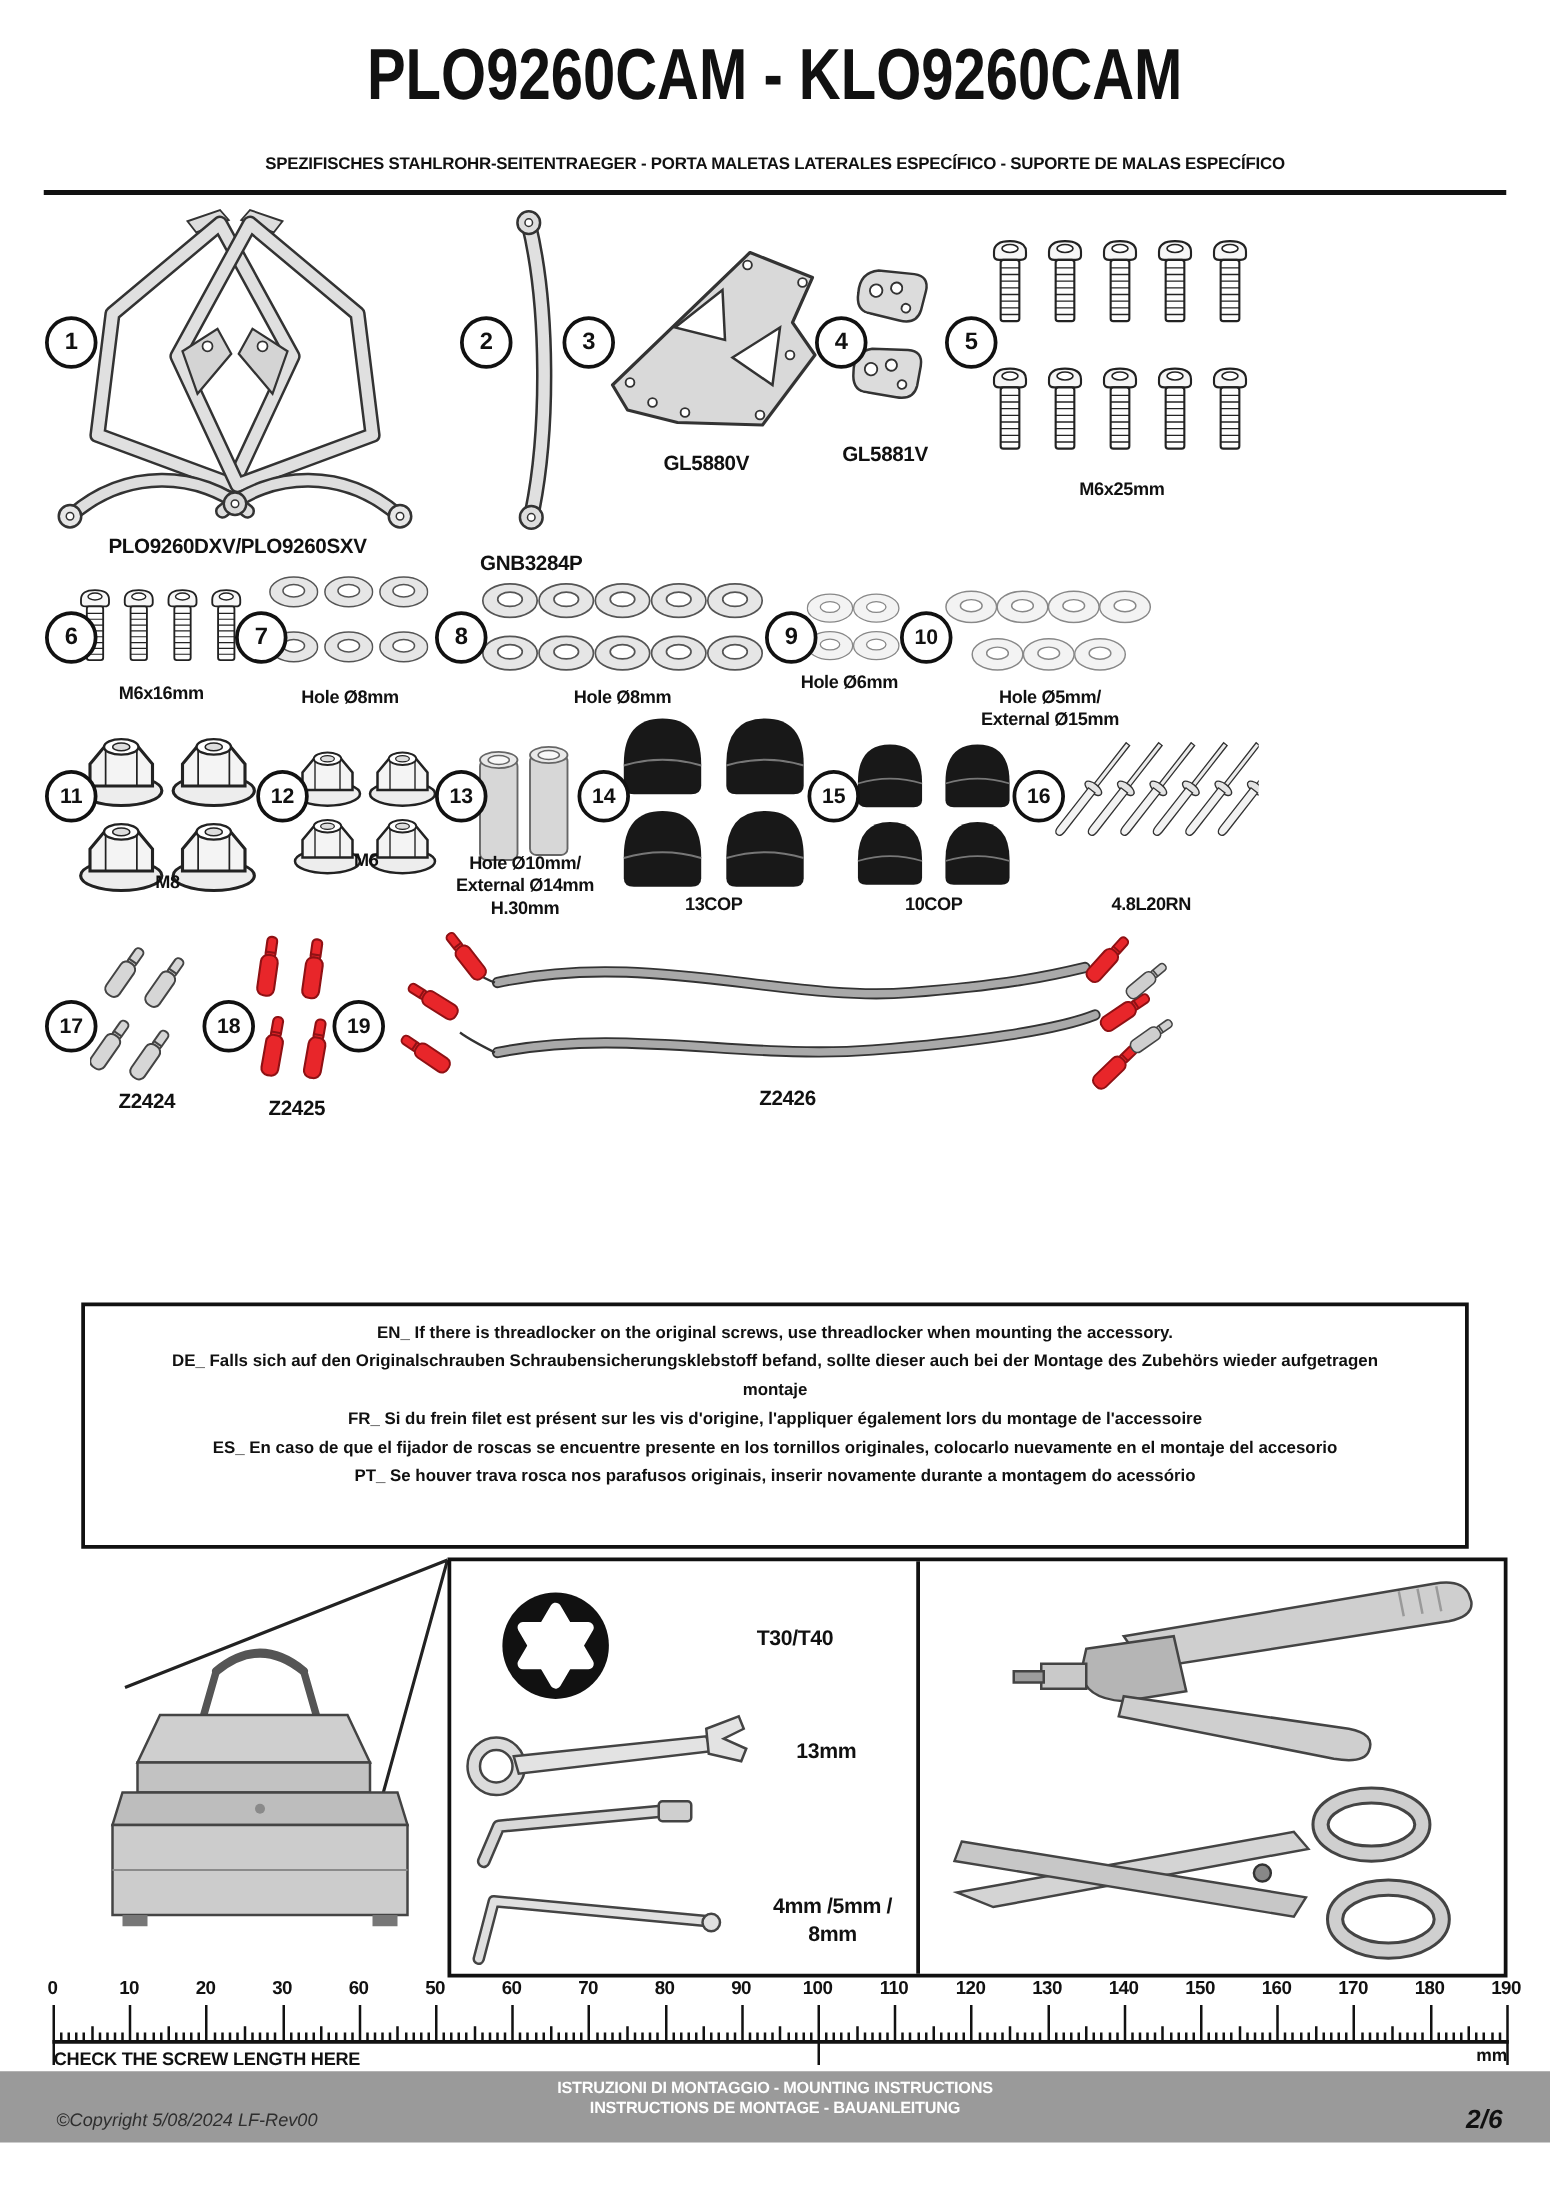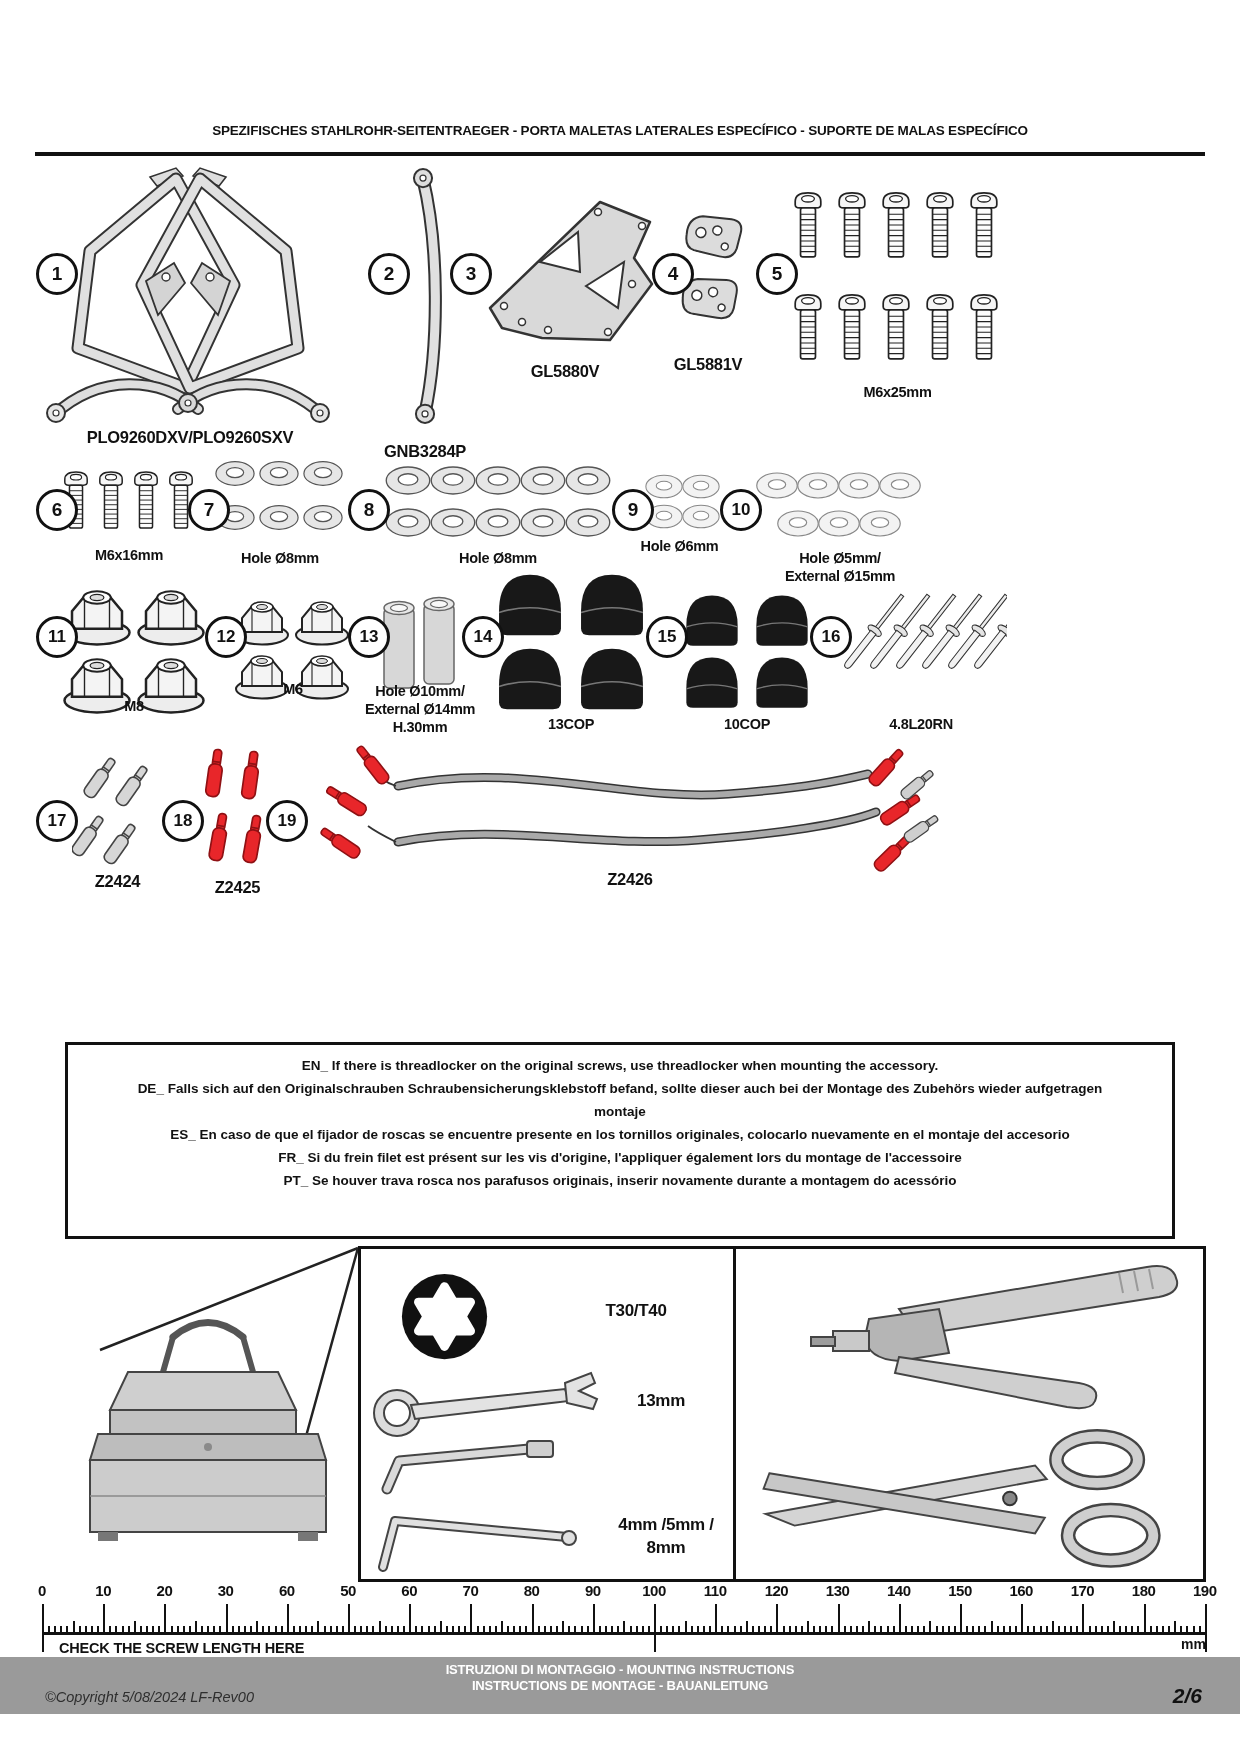--- a/index.html
+++ b/index.html
@@ -27,21 +27,21 @@
   .tp svg{display:block;width:100%;height:100%;}
   #ruler{position:absolute;left:35px;top:1582px;width:1175px;height:100px;}
   .rnum{position:absolute;top:0;width:30px;text-align:center;font-weight:bold;font-size:15px;letter-spacing:-0.5px;}
   .tick{position:absolute;width:2px;background:#111;}
   .tick.minor{top:44px;height:8px;}
   .tick.mid{top:39px;height:13px;}
   .tick.major{top:22px;height:30px;}
   .tick.long{top:22px;height:48px;}
   #baseline{position:absolute;left:7px;top:50px;width:1165px;height:2.5px;background:#111;}
   #mmlabel{position:absolute;left:1146px;top:54px;font-weight:bold;font-size:14px;}
-  #checktext{position:absolute;left:8px;top:58px;font-weight:bold;font-size:14.5px;letter-spacing:-0.2px;padding-left:16px;}
+  #checktext{position:absolute;left:8px;top:58px;font-weight:bold;font-size:14.5px;letter-spacing:-0.2px;}
   #footer{position:absolute;left:0;top:1657px;width:1240px;height:57px;background:#9a9a9a;}
   #copyright{position:absolute;left:45px;bottom:9px;font-style:italic;font-size:14.5px;color:#2e2e2e;}
   #footcenter{position:absolute;left:280px;width:680px;top:5px;text-align:center;color:#fff;
               font-weight:bold;font-size:13px;line-height:15.5px;letter-spacing:-0.2px;}
   #pagenum{position:absolute;right:38px;bottom:6px;font-style:italic;font-weight:bold;font-size:21px;color:#111;}
 </style>
 </head>
 <body>
 
 <div id="page">
@@ -90,20 +90,21 @@
       </symbol>
       <symbol id="smallplate" viewBox="0 0 60 44">
         <path d="M6 30 Q2 14 16 8 L44 2 Q56 0 57 12 L58 28 Q58 40 44 41 L18 43 Q8 43 6 30 Z" fill="#dcdcdc" stroke="#333" stroke-width="2"></path>
         <circle cx="19" cy="24" r="5" fill="#fff" stroke="#333" stroke-width="1.5"></circle>
         <circle cx="34" cy="17" r="4.5" fill="#fff" stroke="#333" stroke-width="1.5"></circle>
         <circle cx="46" cy="30" r="3.5" fill="#fff" stroke="#333" stroke-width="1.5"></circle>
       </symbol>
     </defs>
   </svg>
 
+  <div id="title"><span class="cond">PLO9260CAM - KLO9260CAM</span></div>
   <div id="sub2" class="sub">SPEZIFISCHES STAHLROHR-SEITENTRAEGER - PORTA MALETAS LATERALES ESPECÍFICO - SUPORTE DE MALAS ESPECÍFICO</div>
   <div id="toprule"></div>
 
   <div class="badge" style="left:36px;top:253px;">
       <span>1</span>
     </div>
   <div class="art" style="left:38px;top:162px;width:300px;height:272px;">
     <svg viewBox="0 0 300 270">
       <path d="M112 14 l26 -9 l7 8 l-26 10 z" fill="#ddd" stroke="#333" stroke-width="1.5"></path>
       <path d="M188 14 l-26 -9 l-7 8 l26 10 z" fill="#ddd" stroke="#333" stroke-width="1.5"></path>
@@ -409,22 +410,22 @@
         <use href="#bullet" width="15" height="40" transform="translate(616 66) rotate(55 7 20)"></use>
       </g>
     </svg>
   </div>
   <div class="plabel big" style="left:575px;width:110px;top:870px;">Z2426</div>
 
   <div id="notebox">
     <div>EN_ If there is threadlocker on the original screws, use threadlocker when mounting the accessory.</div>
     <div>DE_ Falls sich auf den Originalschrauben Schraubensicherungsklebstoff befand, sollte dieser auch bei der Montage des Zubehörs wieder aufgetragen</div>
     <div>montaje</div>
+    <div>FR_ Si du frein filet est présent sur les vis d'origine, l'appliquer également lors du montage de l'accessoire</div>
     <div>ES_ En caso de que el fijador de roscas se encuentre presente en los tornillos originales, colocarlo nuevamente en el montaje del accesorio</div>
-    <div>FR_ Si du frein filet est présent sur les vis d'origine, l'appliquer également lors du montage de l'accessoire</div>
     <div>PT_ Se houver trava rosca nos parafusos originais, inserir novamente durante a montagem do acessório</div>
   </div>
 
   <div class="art" style="left:60px;top:1238px;width:310px;height:230px;z-index:0;">
     <svg viewBox="0 0 310 230">
       <path d="M298 10 L40 112 M298 10 L245 202" stroke="#222" stroke-width="2.5" fill="none"></path>
     </svg>
   </div>
   <div class="art" style="left:68px;top:1292px;width:280px;height:285px;">
     <svg viewBox="0 0 280 285">

